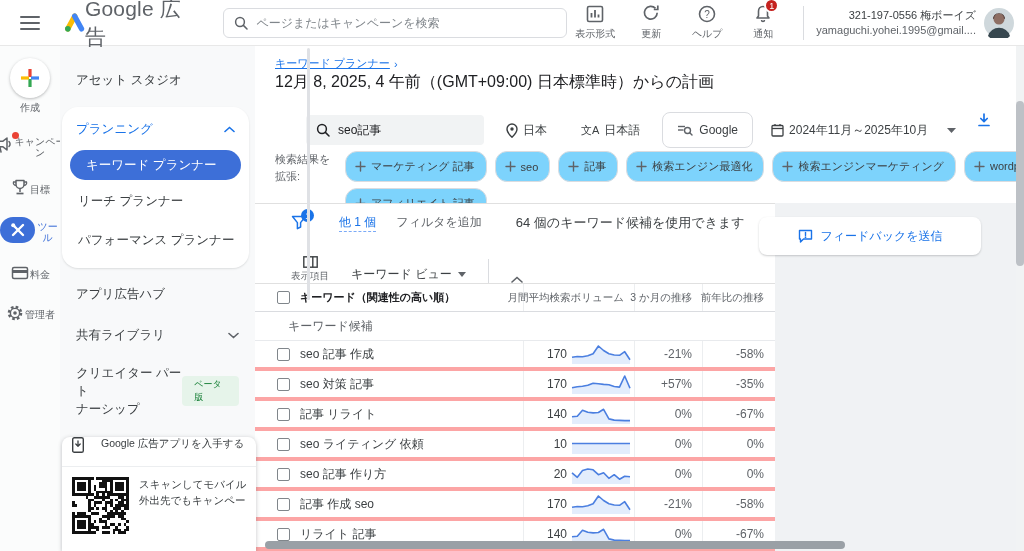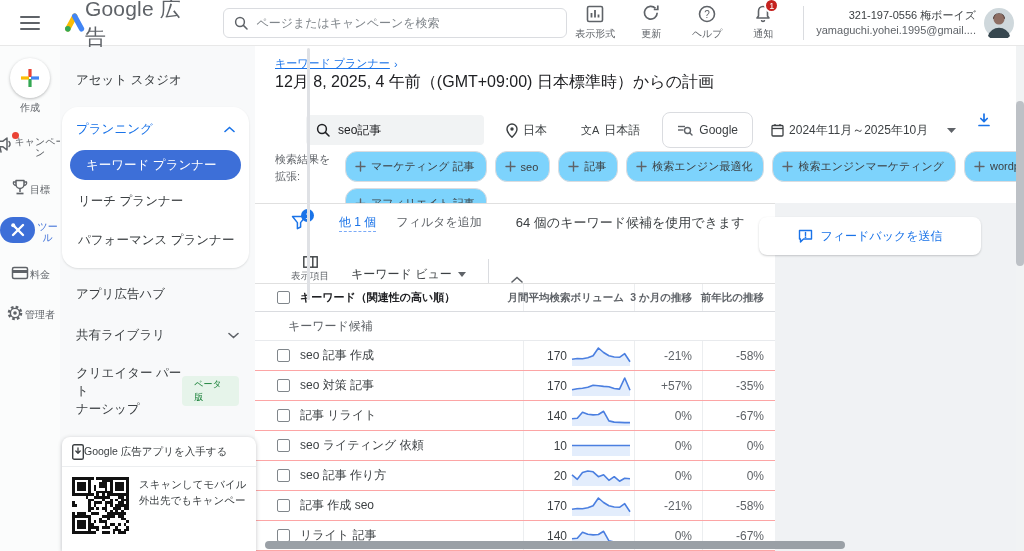--- a/index.html
+++ b/index.html
@@ -56,21 +56,21 @@
   .kw-pill { margin:2px 8px; background:#3d6fd8; color:#fff; border-radius:16px; height:30px;
     display:flex; align-items:center; padding-left:16px; cursor:pointer; }
   .sb-sub { padding:11px 14px 11px 16px; cursor:pointer; }
   .beta { font-size:9px; color:#188038; background:#e6f4ea; border-radius:4px; padding:2px 12px; }
   .two-line { line-height:1.45; }
   .sb-scroll { position:absolute; left:247px; top:2px; width:3px; height:252px; background:#dfe1e5; border-radius:2px; }
 
   
   .promo { position:absolute; left:2px; top:391px; width:194px; height:114px; background:#fff;
     border-radius:8px 8px 0 0; box-shadow:0 1px 4px rgba(60,64,67,.3); overflow:hidden; z-index:25; }
-  .promo-head { height:30px; display:flex; align-items:center; gap:0; padding:0 10px;
+  .promo-head { height:30px; display:flex; align-items:flex-start; gap:17px; padding:0 10px;
     border-bottom:1px solid #eceef0; font-size:10.5px; color:#3c4043; }
   .promo-body { display:flex; gap:10px; padding:10px; }
   .qr { width:57px; height:57px; display:grid; grid-template-columns:repeat(21,1fr); flex:0 0 57px; }
   .qr i { display:block; }
   .qr i.on { background:#111; }
   .promo-txt { font-size:10.5px; color:#3c4043; line-height:1.5; white-space:nowrap; overflow:hidden; }
 
   
   .main-top { position:absolute; left:255px; top:46px; width:761px; height:157px; background:#fff; z-index:5; }
   .main-bottom { position:absolute; left:255px; top:203px; width:761px; height:348px; background:#f0f2f4; z-index:5; }
@@ -108,27 +108,27 @@
   .result-count { font-size:13px; color:#3c4043; margin-left:14px; }
   .view-row { height:42px; display:flex; align-items:flex-end; padding-left:36px; gap:22px; }
   .cols-btn { display:flex; flex-direction:column; align-items:center; gap:2px; cursor:pointer; }
   .cols-btn .lbl { font-size:9.5px; color:#5f6368; }
   .view-sel { display:flex; align-items:center; gap:6px; font-size:12px; color:#3c4043; cursor:pointer; }
   .v-div { width:1px; height:24px; background:#dadce0; }
 
   .thead { display:grid; grid-template-columns:45px 223px 111px 68px 72px; height:29px;
     border-top:1px solid #e0e0e0; border-bottom:1px solid #dadce0; align-items:center;
     font-size:11px; color:#202124; font-weight:bold; }
-  .thead .h-vol,.thead .h-m3,.thead .h-yoy { color:#5f6368; font-weight:bold; text-align:left;
+  .thead .h-vol,.thead .h-m3,.thead .h-yoy { color:#5f6368; font-weight:normal; text-align:left;
     padding-right:10px; border-left:1px solid #eceef0; height:100%; display:flex;
     align-items:center; justify-content:flex-end; white-space:nowrap; font-size:10.5px; }
   .sect-row { height:29px; display:flex; align-items:center; padding-left:33px; font-size:12px;
     color:#5f6368; border-bottom:1px solid #e8eaed; }
   .trow { display:grid; grid-template-columns:45px 223px 111px 68px 72px; height:30px;
-    border-bottom:1px solid #fca5a5; align-items:center; font-size:12px; color:#3c4043; }
+    border-bottom:4px solid #fca5a5; align-items:center; font-size:12px; color:#3c4043; }
   .c-check { display:flex; justify-content:flex-end; padding-right:10px; }
   .cb { width:13px; height:13px; border:1.5px solid #80868b; border-radius:2px; cursor:pointer; background:#fff; }
   .c-vol { display:flex; align-items:center; justify-content:flex-end; gap:4px; height:100%;
     border-left:1px solid #eceef0; padding-right:3px; }
   .vol-num { font-size:12px; color:#3c4043; }
   .c-m3,.c-yoy { text-align:right; padding-right:10px; height:100%; display:flex; align-items:center;
     justify-content:flex-end; border-left:1px solid #eceef0; color:#5f6368; }
   .spark polyline { fill:none; stroke:#4b7fe0; stroke-width:1.6; stroke-linejoin:round; }
   .spark polygon { fill:#e3edfc; stroke:none; }
 

